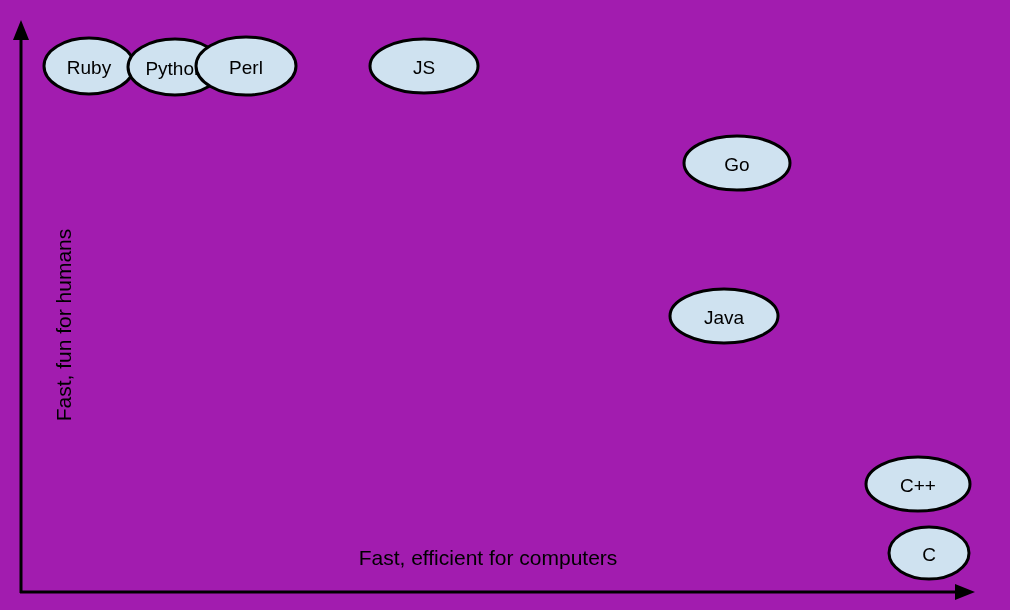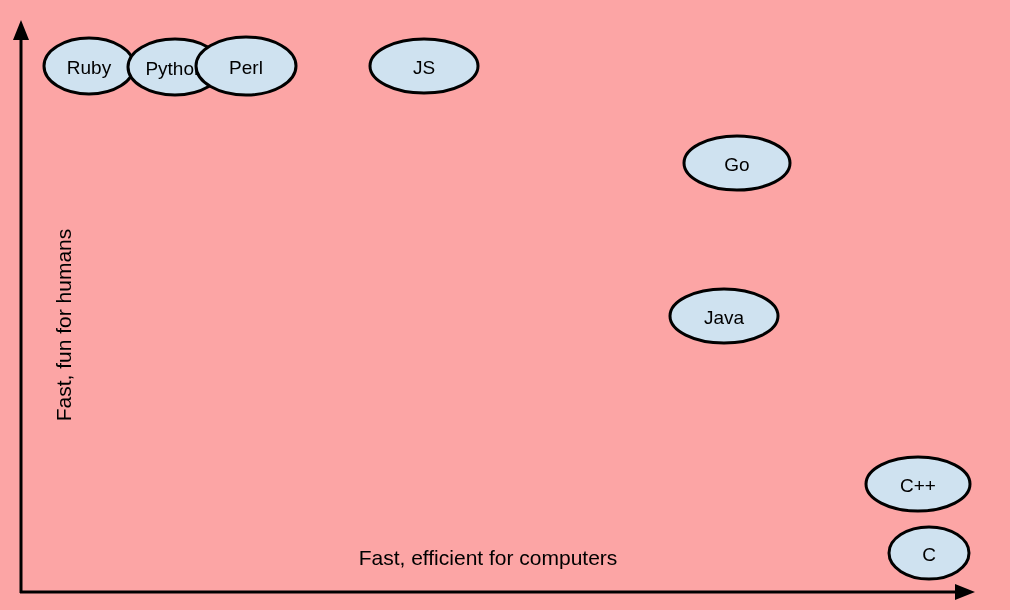--- a/index.html
+++ b/index.html
@@ -4,21 +4,21 @@
 <style>
   html, body {
     margin: 0;
     padding: 0;
     background: #ffffff;
   }
   #canvas {
     position: relative;
     width: 1010px;
     height: 610px;
-    background: #fca5a5;
+    background: #a21caf;
     overflow: hidden;
     font-family: "Liberation Sans", sans-serif;
   }
   #plot-svg {
     position: absolute;
     top: 0;
     left: 0;
     width: 1010px;
     height: 610px;
     display: block;

